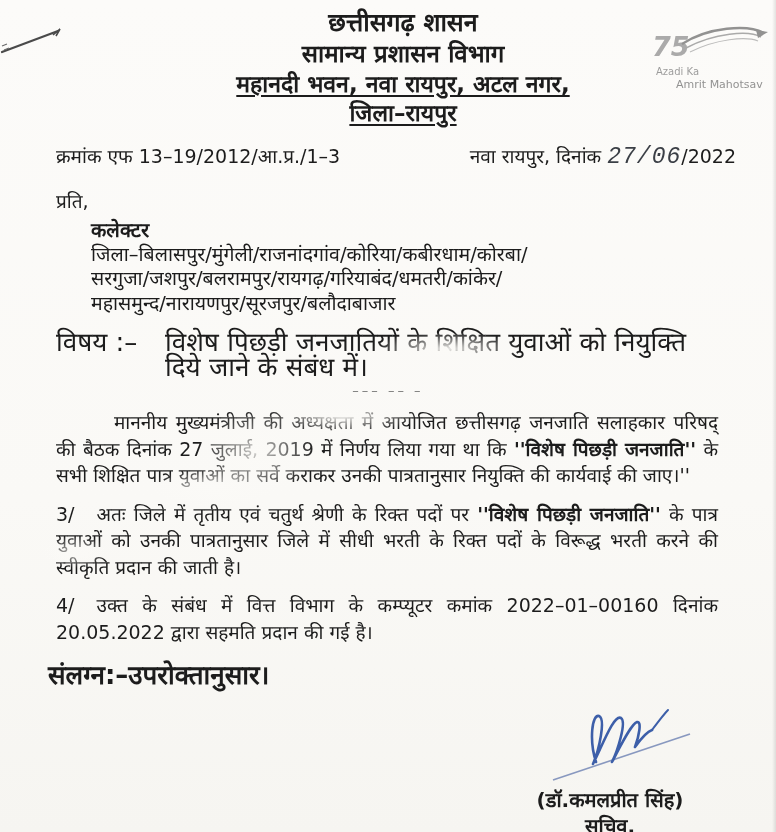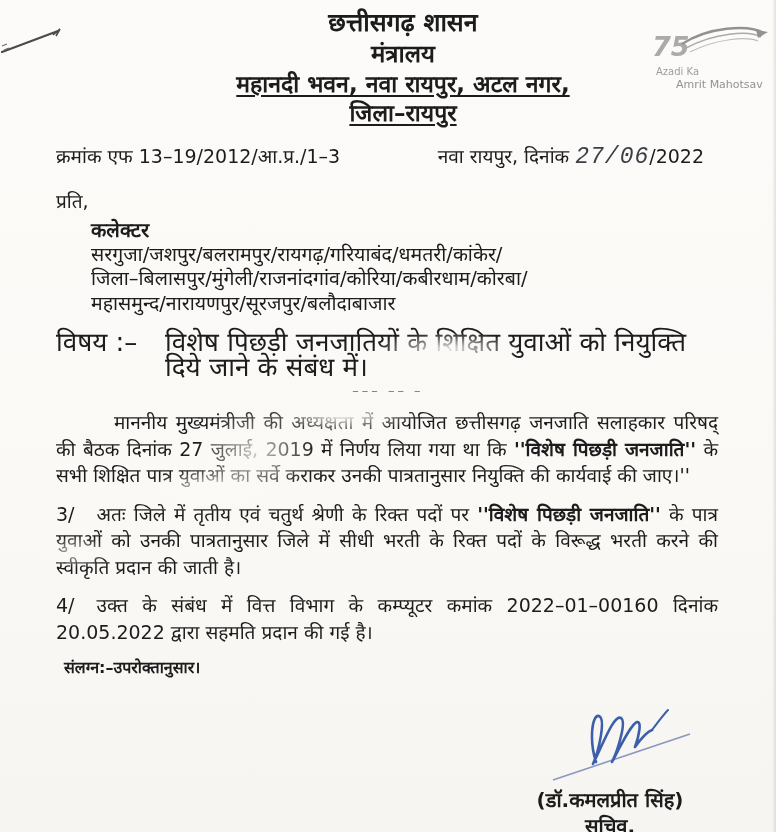--- a/index.html
+++ b/index.html
@@ -33,21 +33,21 @@
   .lh5{font-size:23px;font-weight:bold;margin-top:2px;text-decoration:underline;text-underline-offset:3px;}
   
   .logo{
     position:absolute;left:648px;top:20px;width:122px;height:78px;
     opacity:.75;
   }
   
   .refrow{
     display:flex;justify-content:space-between;align-items:baseline;
     margin-top:16px;
-    padding-left:56px;padding-right:72px;
+    padding-left:56px;padding-right:40px;
     font-size:19px;
     text-align:right;
   }
   .refdate .hand{
     font-family:Liberation Mono, monospace;
     font-style:italic;
     font-size:23px;
     color:#3b3f46;
     letter-spacing:1px;
   }
@@ -70,21 +70,21 @@
   
   .bodytext{padding:0 58px 0 56px;}
   .para{
     margin:12px 0 0 0;
     font-size:19px;line-height:26.5px;
     text-align:justify;
   }
   .para.indent{text-indent:58px;}
   .pnum{margin-right:22px;}
   .bold{font-weight:bold;}
-  .encl{margin-top:11px;padding-left:64px;font-size:16px;font-weight:bold;}
+  .encl{margin-top:11px;padding-left:48px;font-size:26px;font-weight:bold;}
   
   .signature-svg{position:absolute;left:468px;top:692px;width:270px;height:110px;}
   .signblock{
     position:absolute;left:505px;top:787px;width:210px;
     text-align:center;font-size:20px;line-height:26px;font-weight:bold;
   }
   
   .penmark-tl{position:absolute;left:0;top:22px;width:70px;height:36px;}
   .fade-blob{
     position:absolute;border-radius:50%;
@@ -103,21 +103,21 @@
 <div class="sheet">
 
   <svg class="penmark-tl" viewBox="0 0 70 36">
     <path d="M2,30 L58,9" stroke="#4a4a4a" stroke-width="2.2" fill="none" stroke-linecap="round"></path>
     <path d="M53,13 L60,7 L56,14" stroke="#4a4a4a" stroke-width="1.6" fill="none"></path>
     <path d="M2,24 L7,22 M4,28 L9,26" stroke="#6a6a6a" stroke-width="1.2" fill="none"></path>
   </svg>
 
   <div class="letterhead">
     <div class="lh1">छत्तीसगढ़ शासन</div>
-    <div class="lh3">मंत्रालय</div>
+    <div class="lh2">सामान्य प्रशासन विभाग</div>
     <div class="lh4">महानदी भवन, नवा रायपुर, अटल नगर,</div>
     <div class="lh5">जिला–रायपुर</div>
   </div>
 
   <svg class="logo" viewBox="0 0 122 78">
     <text x="4" y="36" font-size="27" font-weight="bold" fill="#909090" font-style="italic">75</text>
     <path d="M34,24 C60,7 100,4 116,13" stroke="#6f6f6f" stroke-width="2.4" fill="none"></path>
     <path d="M38,28 C66,13 101,10 113,17" stroke="#8f8f8f" stroke-width="1.6" fill="none"></path>
     <path d="M42,32 C68,19 98,16 110,21" stroke="#a8a8a8" stroke-width="1.2" fill="none"></path>
     <path d="M108,10 L120,12 L110,18 Z" fill="#6f6f6f"></path>
@@ -130,22 +130,22 @@
     <span class="refdate">
       <span>नवा रायपुर, दिनांक</span>
       <span class="hand">27/06</span><span>/2022</span>
     </span>
   </div>
 
   <div class="prati">प्रति,</div>
   <div class="addr">
     <div class="addr-title">कलेक्टर</div>
     <div>
+        <div class="addr-line">जिला–बिलासपुर/मुंगेली/राजनांदगांव/कोरिया/कबीरधाम/कोरबा/</div>
         <div class="addr-line">सरगुजा/जशपुर/बलरामपुर/रायगढ़/गरियाबंद/धमतरी/कांकेर/</div>
-        <div class="addr-line">जिला–बिलासपुर/मुंगेली/राजनांदगांव/कोरिया/कबीरधाम/कोरबा/</div>
         <div class="addr-line">महासमुन्द/नारायणपुर/सूरजपुर/बलौदाबाजार</div>
       </div>
   </div>
 
   <div class="subject-row">
     <div class="subj-label">विषय :–</div>
     <div class="subj-text">विशेष पिछड़ी जनजातियों के शिक्षित युवाओं को नियुक्ति दिये जाने के संबंध में।</div>
   </div>
   <div class="dashes">––– –– –</div>
 

